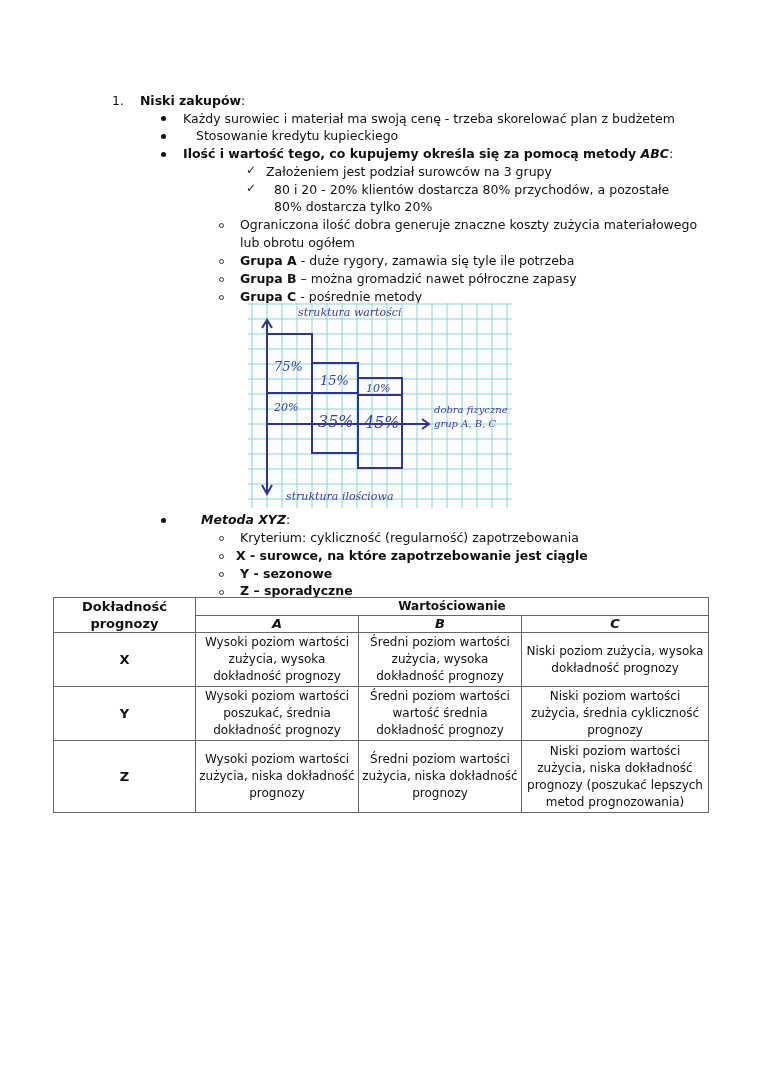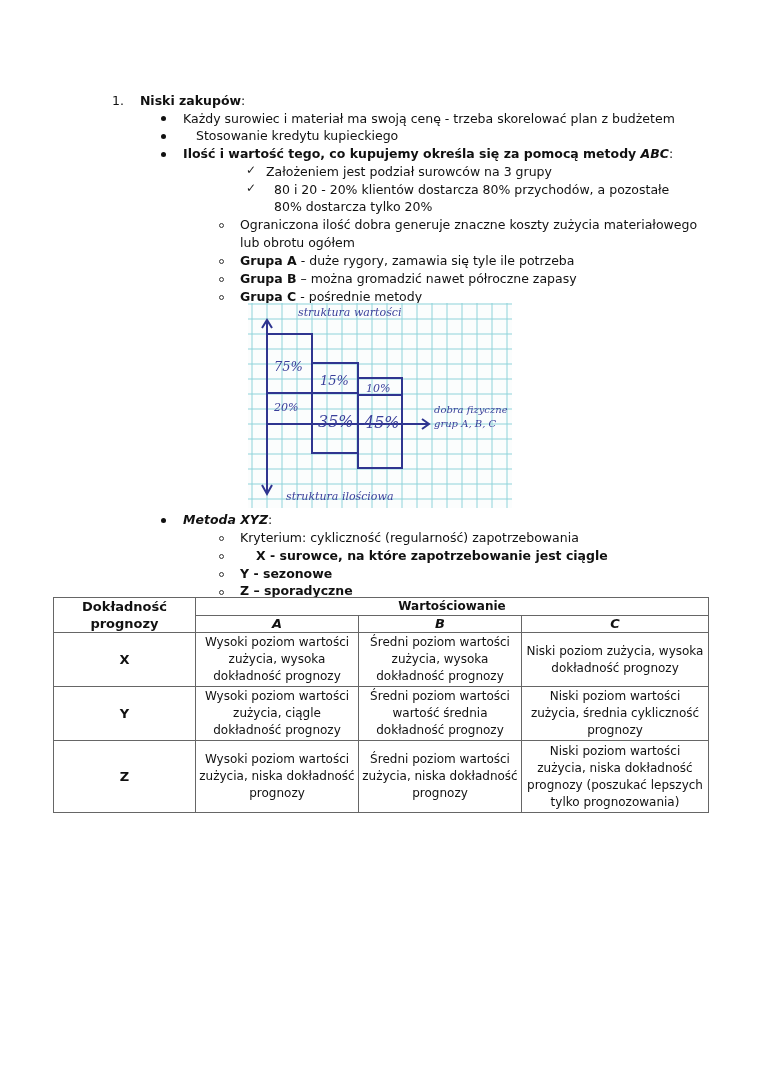--- a/index.html
+++ b/index.html
@@ -1,20 +1,20 @@
 <!DOCTYPE html>
 <html><head>
 <meta charset="utf-8">
 <style>
   html, body { margin: 0; padding: 0; background: #ffffff; }
   body { width: 760px; height: 1075px; position: relative; overflow: hidden;
          font-family: "DejaVu Sans", sans-serif; color: #111; font-size: 12.5px; }
   .line { position: absolute; white-space: nowrap; line-height: 17px; }
   .b { font-weight: bold; }
-  .bi { font-weight: bold; font-style: italic; }
+  .bi { font-weight: bold; font-style: italic; margin-left: 18px; }
   .i { font-style: italic; }
   .marker { position: absolute; }
   .bullet { width: 5px; height: 5px; border-radius: 50%; background: #111; }
   .circ { width: 5px; height: 5px; border-radius: 50%; border: 1px solid #333; box-sizing: border-box; }
   .check { font-size: 12px; color: #222; }
 
   #sketch { position: absolute; left: 248px; top: 303px; width: 264px; height: 205px; }
   .hand { font-family: "DejaVu Serif", serif; fill: #3a3f9a; font-style: italic; }
 
   table.xyz { position: absolute; left: 53px; top: 597px; width: 655px; border-collapse: collapse;
@@ -141,21 +141,21 @@
 </svg>
 
 <div class="marker bullet" style="left:161px; top:518px;"></div>
 <div class="line" style="left:183px; top:511px;">
   <span class="bi">Metoda XYZ</span><span>:</span>
 </div>
 
 <div class="marker circ" style="left:219px; top:536px;"></div>
 <div class="line" style="left:240px; top:529px;">Kryterium: cykliczność (regularność) zapotrzebowania</div>
 <div class="marker circ" style="left:219px; top:554px;"></div>
-<div class="line b" style="left:256px; top:547px;">X - surowce, na które zapotrzebowanie jest ciągle</div>
+<div class="line b" style="left:236px; top:547px;">X - surowce, na które zapotrzebowanie jest ciągle</div>
 <div class="marker circ" style="left:219px; top:572px;"></div>
 <div class="line b" style="left:240px; top:565px;">Y - sezonowe</div>
 <div class="marker circ" style="left:219px; top:590px;"></div>
 <div class="line b" style="left:240px; top:582px;">Z – sporadyczne</div>
 
 <table class="xyz">
   <colgroup>
     <col style="width:142px">
       <col style="width:163px">
       <col style="width:163px">
@@ -185,21 +185,21 @@
         </td>
     <td>
           <div>Niski poziom zużycia, wysoka</div>
           <div>dokładność prognozy</div>
         </td>
   </tr>
   <tr style="height:54px">
     <td class="rowhead">Y</td>
     <td>
           <div>Wysoki poziom wartości</div>
-          <div>zużycia, ciągle</div>
+          <div>poszukać, średnia</div>
           <div>dokładność prognozy</div>
         </td>
     <td>
           <div>Średni poziom wartości</div>
           <div>wartość średnia</div>
           <div>dokładność prognozy</div>
         </td>
     <td>
           <div>Niski poziom wartości</div>
           <div>zużycia, średnia cykliczność</div>
@@ -215,17 +215,17 @@
         </td>
     <td>
           <div>Średni poziom wartości</div>
           <div>zużycia, niska dokładność</div>
           <div>prognozy</div>
         </td>
     <td>
           <div>Niski poziom wartości</div>
           <div>zużycia, niska dokładność</div>
           <div>prognozy (poszukać lepszych</div>
-          <div>tylko prognozowania)</div>
+          <div>metod prognozowania)</div>
         </td>
   </tr>
 </tbody>
   </table>
 
 </body></html>

